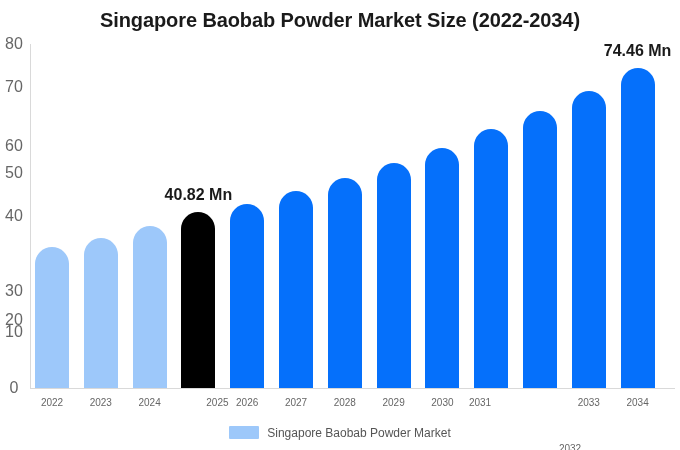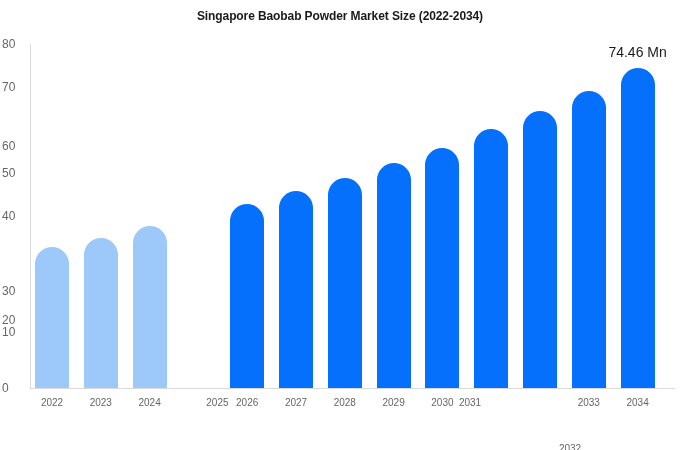--- a/index.html
+++ b/index.html
@@ -22,21 +22,21 @@
     height: 450px;
   }
 
   
   #chart-title {
     position: absolute;
     left: 0;
     top: 9px;
     width: 680px;
     text-align: center;
-    font-size: 12px;
+    font-size: 20px;
     font-weight: bold;
     color: #1a1a1a;
     letter-spacing: -0.1px;
     white-space: nowrap;
   }
 
   
   #plot-area {
     position: absolute;
     left: 30px;
@@ -60,22 +60,22 @@
     width: 645px;
     height: 1px;
     background: #d9d9d9;
   }
 
   
   .y-tick {
     position: absolute;
     right: 0;
     width: 24px;
-    text-align: left;
-    font-size: 12px;
+    text-align: center;
+    font-size: 16px;
     color: #666666;
     line-height: 1;
     transform: translateY(-50%);
   }
   #y-ticks {
     position: absolute;
     left: 0;
     top: 0;
     width: 26px;
     height: 450px;
@@ -91,22 +91,22 @@
     position: absolute;
     bottom: 0;
     left: 0;
     width: 34px;
     border-radius: 17px 17px 0 0;
   }
   .bar-label {
     position: absolute;
     left: 50%;
     transform: translateX(-50%);
-    font-size: 14px;
-    font-weight: normal;
+    font-size: 16px;
+    font-weight: bold;
     color: #1a1a1a;
     white-space: nowrap;
     line-height: 1;
   }
 
   
   .x-tick {
     position: absolute;
     top: 398px;
     width: 34px;
@@ -163,20 +163,24 @@
   <div id="plot-area">
       <div class="bar-slot" style="left: 5px; height: 344px;">
         <div class="bar" title="2022: 32.8" style="height: 141.04px; background: rgb(157, 200, 250);"></div>
       </div>
       <div class="bar-slot" style="left: 53.8px; height: 344px;">
         <div class="bar" title="2023: 34.9" style="height: 150.07px; background: rgb(157, 200, 250);"></div>
       </div>
       <div class="bar-slot" style="left: 102.6px; height: 344px;">
         <div class="bar" title="2024: 37.6" style="height: 161.68px; background: rgb(157, 200, 250);"></div>
       </div>
+      <div class="bar-slot" style="left: 151.4px; height: 344px;">
+        <div class="bar" title="2025: 40.82" style="height: 175.526px; background: rgb(0, 0, 0);"></div>
+        <div class="bar-label" style="bottom: 184.526px;">40.82 Mn</div>
+      </div>
       <div class="bar-slot" style="left: 200.2px; height: 344px;">
         <div class="bar" title="2026: 42.9" style="height: 184.47px; background: rgb(5, 112, 251);"></div>
       </div>
       <div class="bar-slot" style="left: 249px; height: 344px;">
         <div class="bar" title="2027: 45.8" style="height: 196.94px; background: rgb(5, 112, 251);"></div>
       </div>
       <div class="bar-slot" style="left: 297.8px; height: 344px;">
         <div class="bar" title="2028: 48.9" style="height: 210.27px; background: rgb(5, 112, 251);"></div>
       </div>
       <div class="bar-slot" style="left: 346.6px; height: 344px;">
@@ -203,20 +207,24 @@
   <div id="x-ticks-layer">
       <div class="x-tick" style="left: 35px; width: 34px;">2022</div>
       <div class="x-tick" style="left: 83.8px; width: 34px;">2023</div>
       <div class="x-tick" style="left: 132.6px; width: 34px;">2024</div>
       <div class="x-tick" style="left: 181.4px; width: 34px; margin-left: 19px;">2025</div>
       <div class="x-tick" style="left: 230.2px; width: 34px;">2026</div>
       <div class="x-tick" style="left: 279px; width: 34px;">2027</div>
       <div class="x-tick" style="left: 327.8px; width: 34px;">2028</div>
       <div class="x-tick" style="left: 376.6px; width: 34px;">2029</div>
       <div class="x-tick" style="left: 425.4px; width: 34px;">2030</div>
-      <div class="x-tick" style="left: 453px; width: 34px;">2031</div>
+      <div class="x-tick" style="left: 463px; width: 34px;">2031</div>
       <div class="x-tick" style="left: 553px; width: 34px; margin-top: 46px;">2032</div>
       <div class="x-tick" style="left: 571.8px; width: 34px;">2033</div>
       <div class="x-tick" style="left: 620.6px; width: 34px;">2034</div>
     </div>
 
+  <div id="legend">
+    <span id="legend-swatch" style="background: rgb(157, 200, 250);"></span>
+    <span id="legend-label">Singapore Baobab Powder Market</span>
+  </div>
 
 </div>
 
 </body></html>

